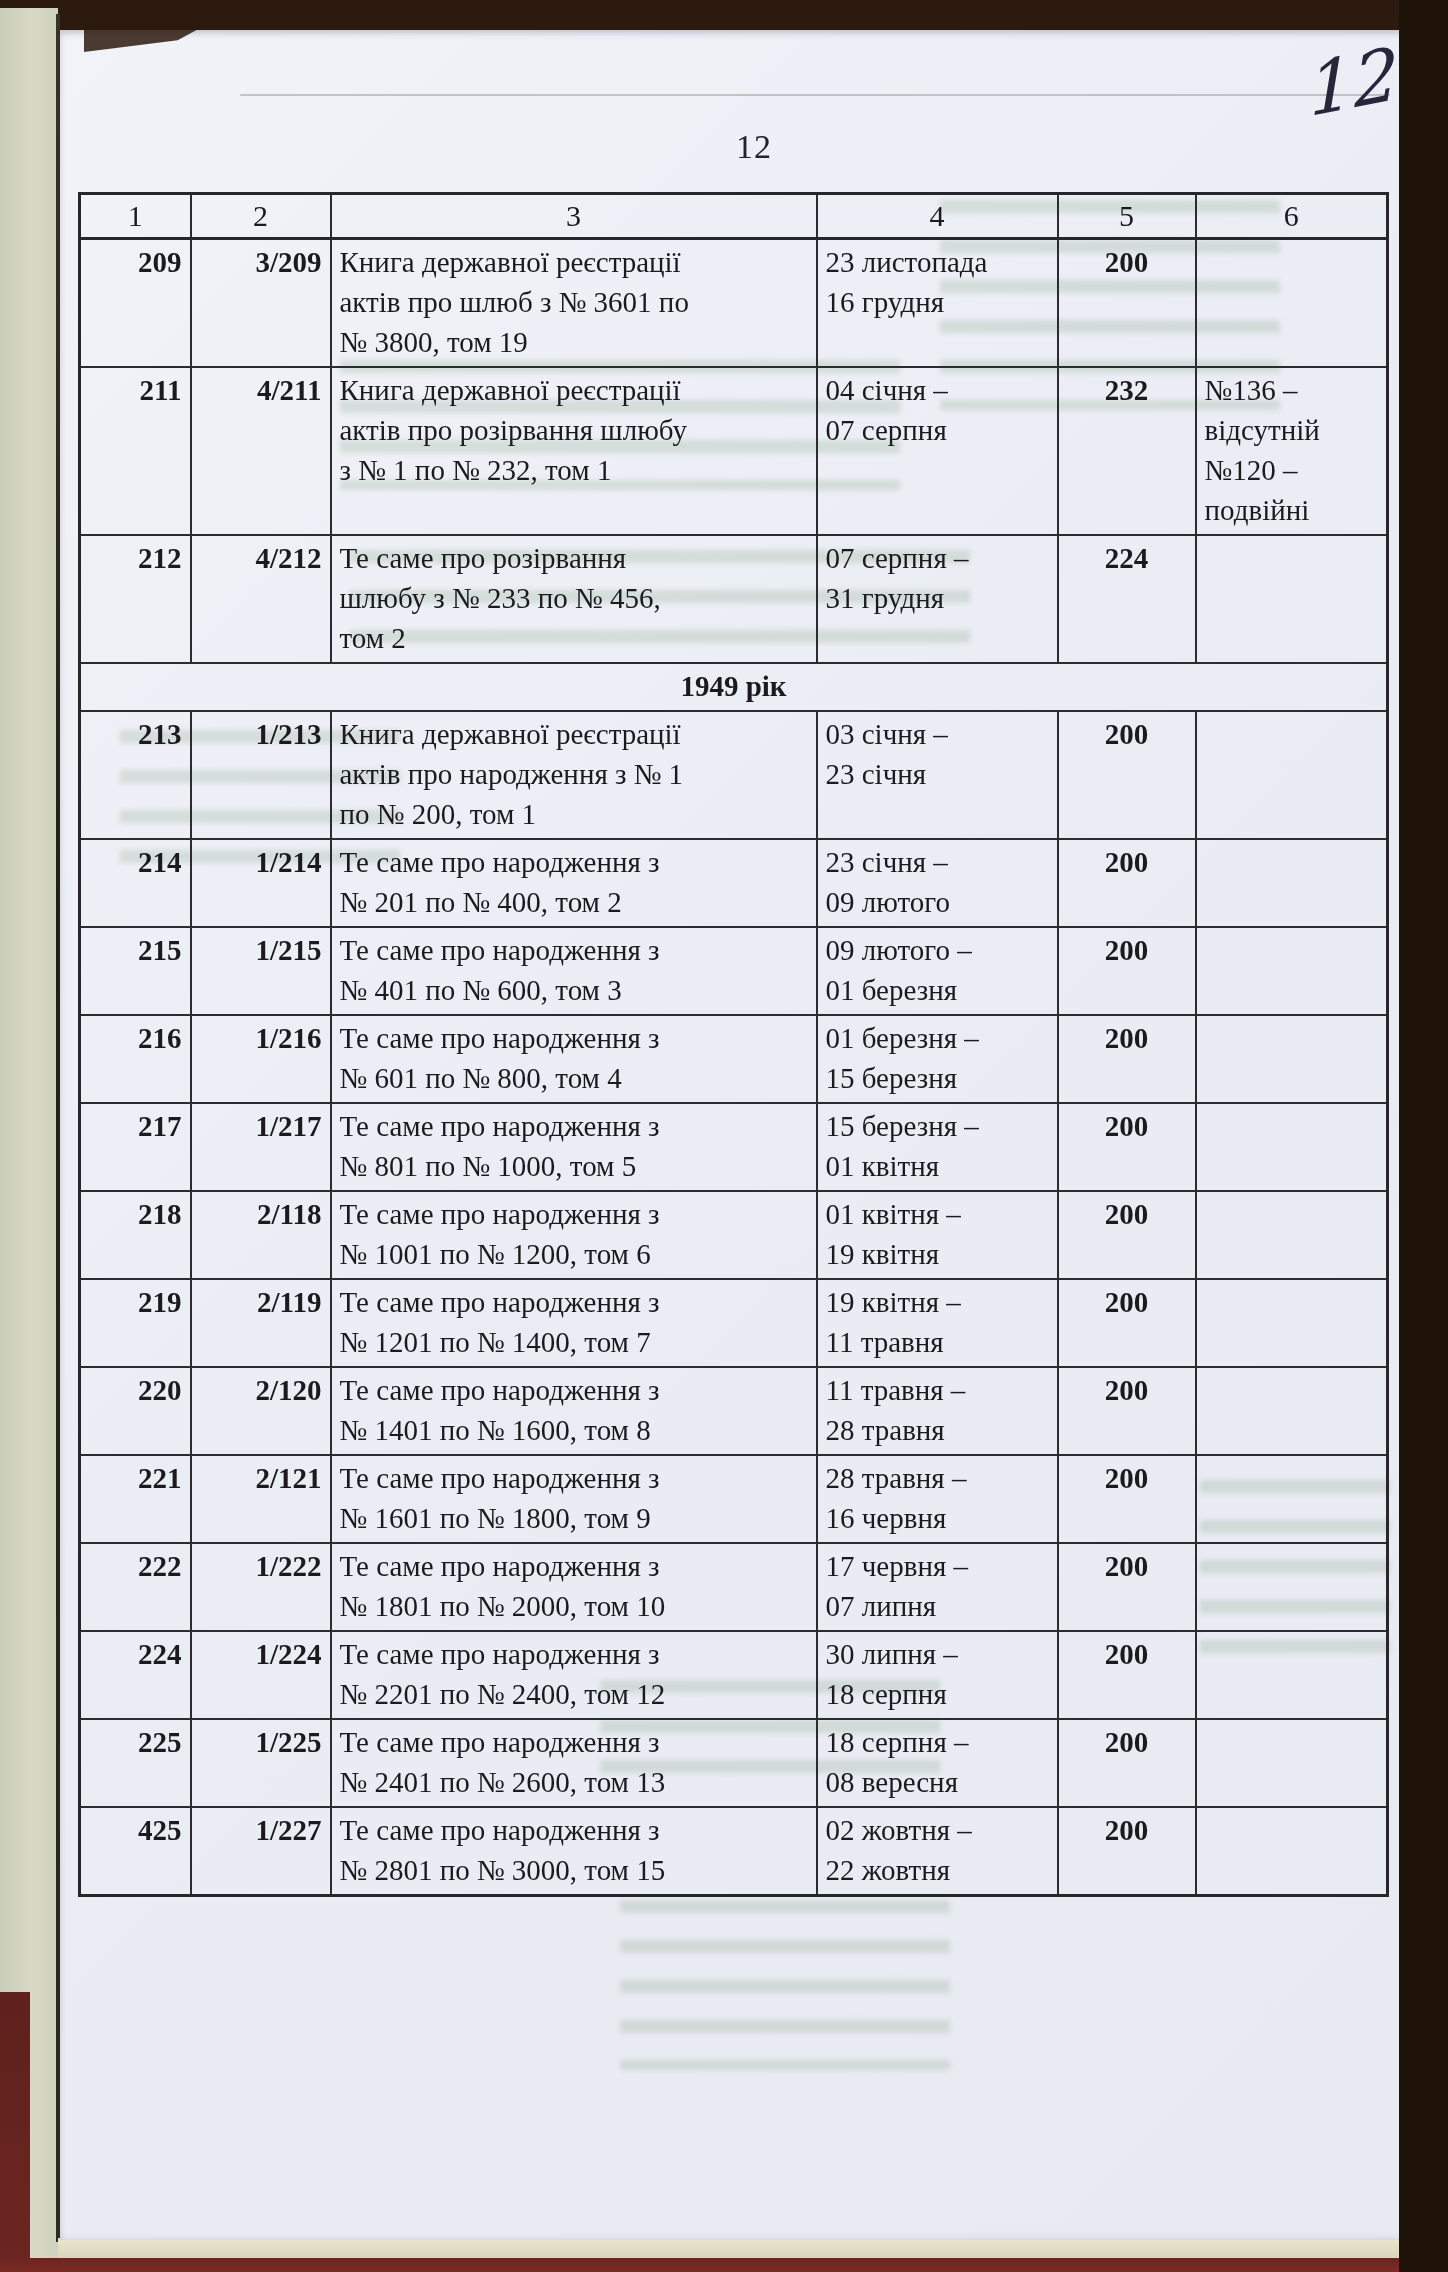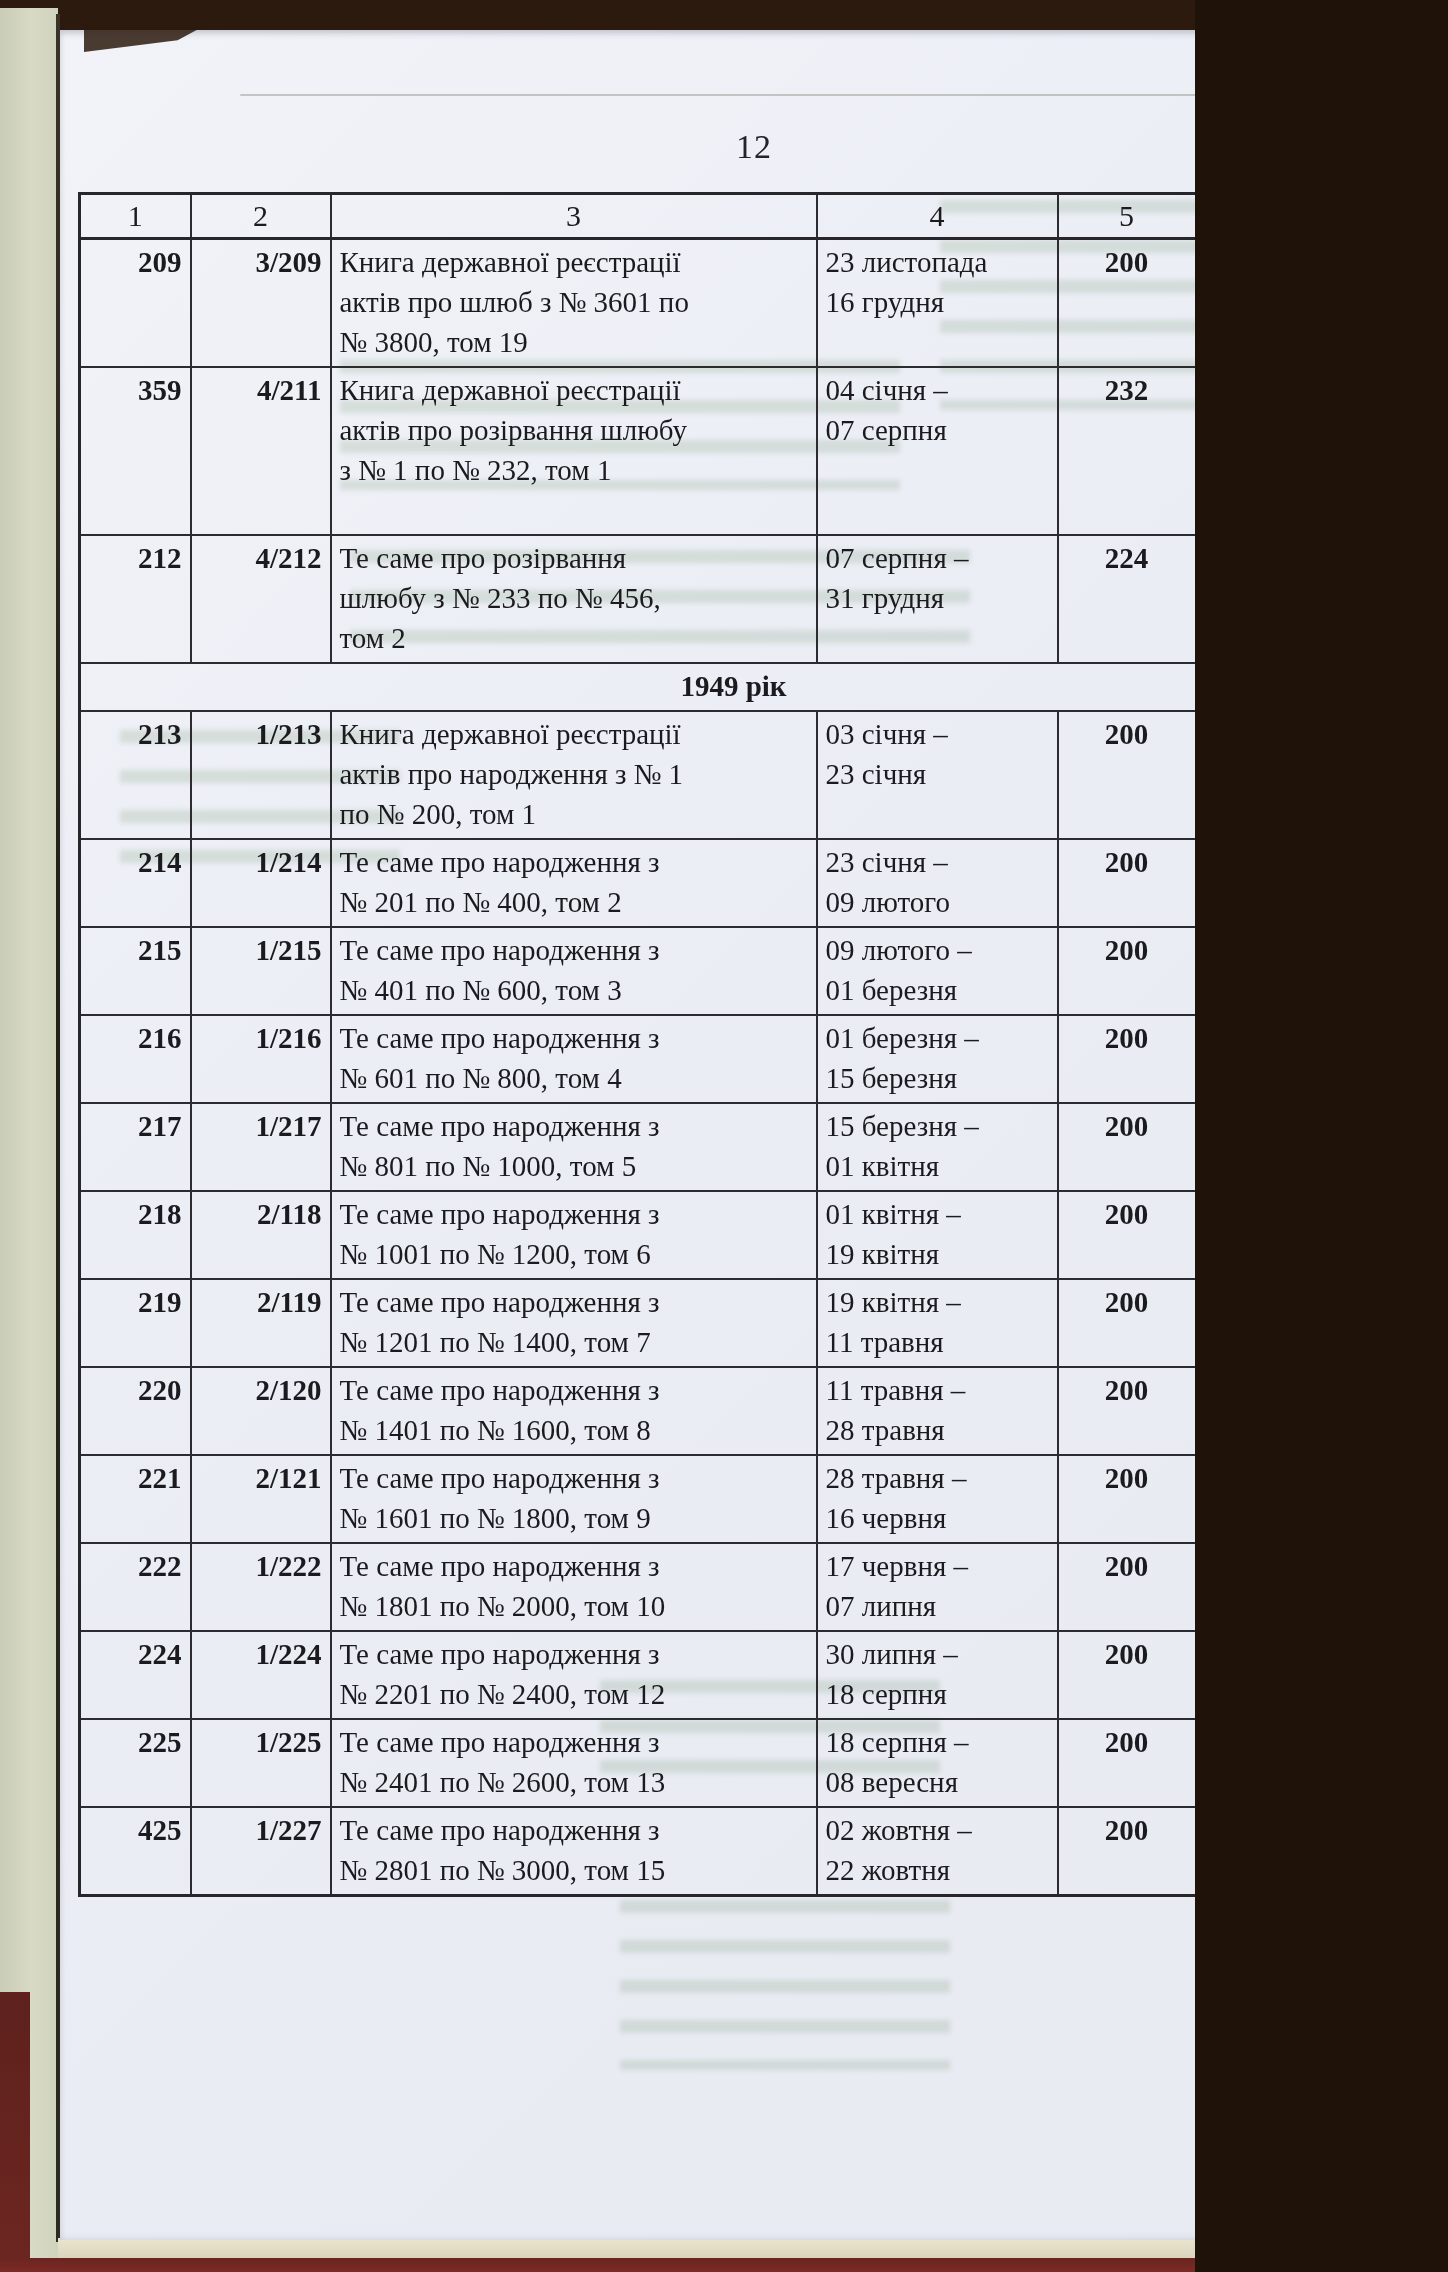--- a/index.html
+++ b/index.html
@@ -1,17 +1,17 @@
 <!DOCTYPE html>
 <html><head>
 <meta charset="utf-8">
 <style>
   html,body{margin:0;padding:0;background:#1f1209;}
   #canvas{
-    position:relative;width:1195px;height:2272px;
+    position:relative;width:1399px;height:2272px;
     background:linear-gradient(180deg,#2d1a0e 0%,#311c0f 100%);
     overflow:hidden;
     font-family:"Liberation Serif","DejaVu Serif",serif;
     color:#1b1b1f;
   }
   
   .left-edge{
     position:absolute;left:0;top:8px;width:58px;height:2250px;
     background:linear-gradient(90deg,#c9ccb6 0%,#d8dac6 55%,#cfd2bd 100%);
   }
@@ -154,21 +154,21 @@
           <td class="c2">3/209</td>
           <td class="c3">Книга державної реєстрації
 актів про шлюб з № 3601 по
 № 3800, том 19</td>
           <td class="c4">23 листопада
 16 грудня</td>
           <td class="c5">200</td>
           <td class="c6"></td>
         </tr>
         <tr>
-          <td class="c1">359</td>
+          <td class="c1">211</td>
           <td class="c2">4/211</td>
           <td class="c3">Книга державної реєстрації
 актів про розірвання шлюбу
 з № 1 по № 232, том 1</td>
           <td class="c4">04 січня –
 07 серпня</td>
           <td class="c5">232</td>
           <td class="c6">№136 –
 відсутній
 №120 –

